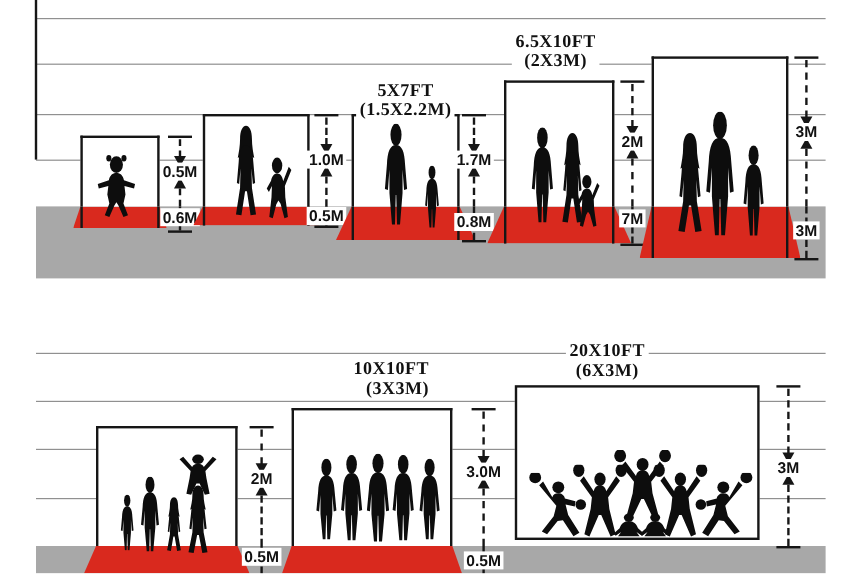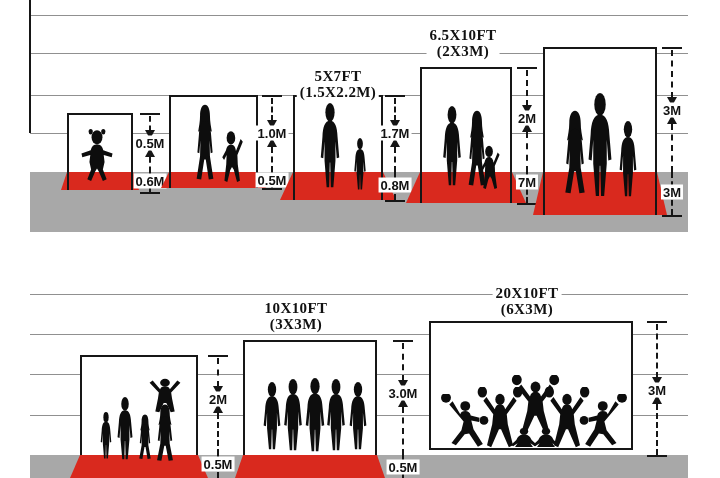--- a/index.html
+++ b/index.html
@@ -213,21 +213,21 @@
     </svg>
     <svg viewBox="0 0 100 100" preserveAspectRatio="none" class="fig" style="left: 294px; top: 378px; width: 42px; height: 74px;">
       <use href="#fig-man"></use>
     </svg>
     <svg viewBox="0 0 100 100" preserveAspectRatio="none" class="fig" style="left: 316px; top: 379px; width: 40px; height: 72px;">
       <use href="#fig-man"></use>
     </svg>
     <svg viewBox="0 0 100 100" preserveAspectRatio="none" class="fig" style="left: 339px; top: 382px; width: 38px; height: 68px;">
       <use href="#fig-man"></use>
     </svg>
-    <div class="title" style="left: 296px; top: 300px; transform: translateX(-50%);">
+    <div class="title" style="left: 326px; top: 300px; transform: translateX(-50%); text-align: right;">
       <div>10X10FT</div>
       <div>(3X3M)</div>
     </div>
     <div class="abs" style="left: 393px; top: 340px; width: 20px; height: 2px; background: rgb(22, 22, 22);"></div>
     <div class="abs" style="left: 402px; top: 343px; width: 0px; height: 38px; border-left: 2px dashed rgb(22, 22, 22);"></div>
     <div class="abs" style="left: 398px; top: 380px; width: 0px; height: 0px; border-left: 5px solid transparent; border-right: 5px solid transparent; border-top: 9px solid rgb(22, 22, 22);"></div>
     <div class="abs" style="left: 398px; top: 398px; width: 0px; height: 0px; border-left: 5px solid transparent; border-right: 5px solid transparent; border-bottom: 9px solid rgb(22, 22, 22);"></div>
     <div class="abs" style="left: 402px; top: 407px; width: 0px; height: 48px; border-left: 2px dashed rgb(22, 22, 22);"></div>
     <div class="mlabel" style="left: 403px; top: 393px;">3.0M</div>
     <div class="abs" style="left: 402px; top: 455px; width: 0px; height: 23px; border-left: 2px dashed rgb(22, 22, 22);"></div>
@@ -247,21 +247,21 @@
     </svg>
     <svg viewBox="0 0 100 100" preserveAspectRatio="none" class="fig" style="left: 577.5px; top: 394px; width: 55px; height: 55px;">
       <use href="#fig-lunge"></use>
     </svg>
     <svg viewBox="0 0 100 100" preserveAspectRatio="none" class="fig" style="left: 508px; top: 424px; width: 32px; height: 26px;">
       <use href="#fig-sit"></use>
     </svg>
     <svg viewBox="0 0 100 100" preserveAspectRatio="none" class="fig" style="left: 530px; top: 424px; width: 32px; height: 26px;">
       <use href="#fig-sit"></use>
     </svg>
-    <div class="title" style="left: 527px; top: 285px; transform: translateX(-50%);">
+    <div class="title" style="left: 506px; top: 285px; transform: translateX(-50%);">
       <div>20X10FT</div>
       <div>(6X3M)</div>
     </div>
     <div class="abs" style="left: 647px; top: 321px; width: 20px; height: 2px; background: rgb(22, 22, 22);"></div>
     <div class="abs" style="left: 656px; top: 324px; width: 0px; height: 54px; border-left: 2px dashed rgb(22, 22, 22);"></div>
     <div class="abs" style="left: 652px; top: 377px; width: 0px; height: 0px; border-left: 5px solid transparent; border-right: 5px solid transparent; border-top: 9px solid rgb(22, 22, 22);"></div>
     <div class="abs" style="left: 652px; top: 395px; width: 0px; height: 0px; border-left: 5px solid transparent; border-right: 5px solid transparent; border-bottom: 9px solid rgb(22, 22, 22);"></div>
     <div class="abs" style="left: 656px; top: 404px; width: 0px; height: 51px; border-left: 2px dashed rgb(22, 22, 22);"></div>
     <div class="mlabel" style="left: 657px; top: 390px;">3M</div>
     <div class="abs" style="left: 647px; top: 455px; width: 20px; height: 2px; background: rgb(22, 22, 22);"></div>

